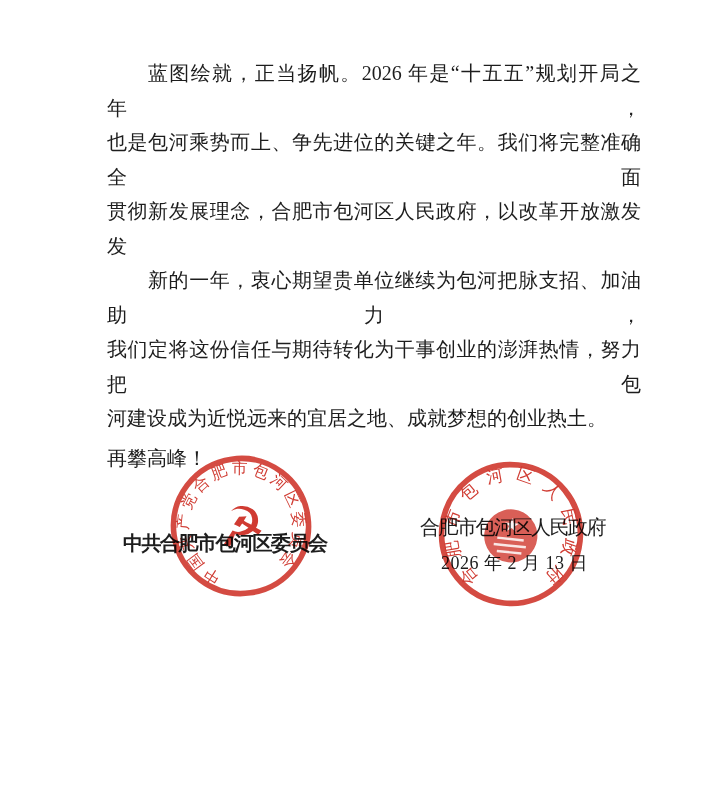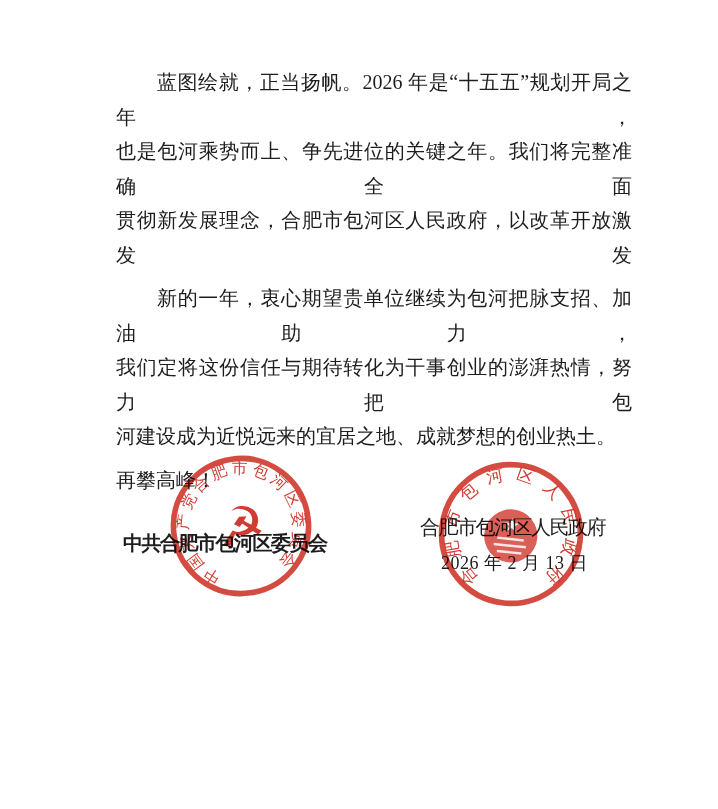--- a/index.html
+++ b/index.html
@@ -13,21 +13,21 @@
   }
   .letter-body {
     position: absolute;
     left: 107px;
     top: 56px;
     width: 534px;
     color: #1d1d1d;
     font-size: 20px;
     line-height: 34.5px;
   }
-  .para { margin: 9px; }
+  .para { margin: 0; }
   .para.gap { margin-top: 5px; }
   .line {
     text-align: justify;
     text-align-last: justify;
     white-space: normal;
   }
   .line.last { text-align-last: left; }
   .line.indent { text-indent: 41px; }
   .sig-name {
     position: absolute;

